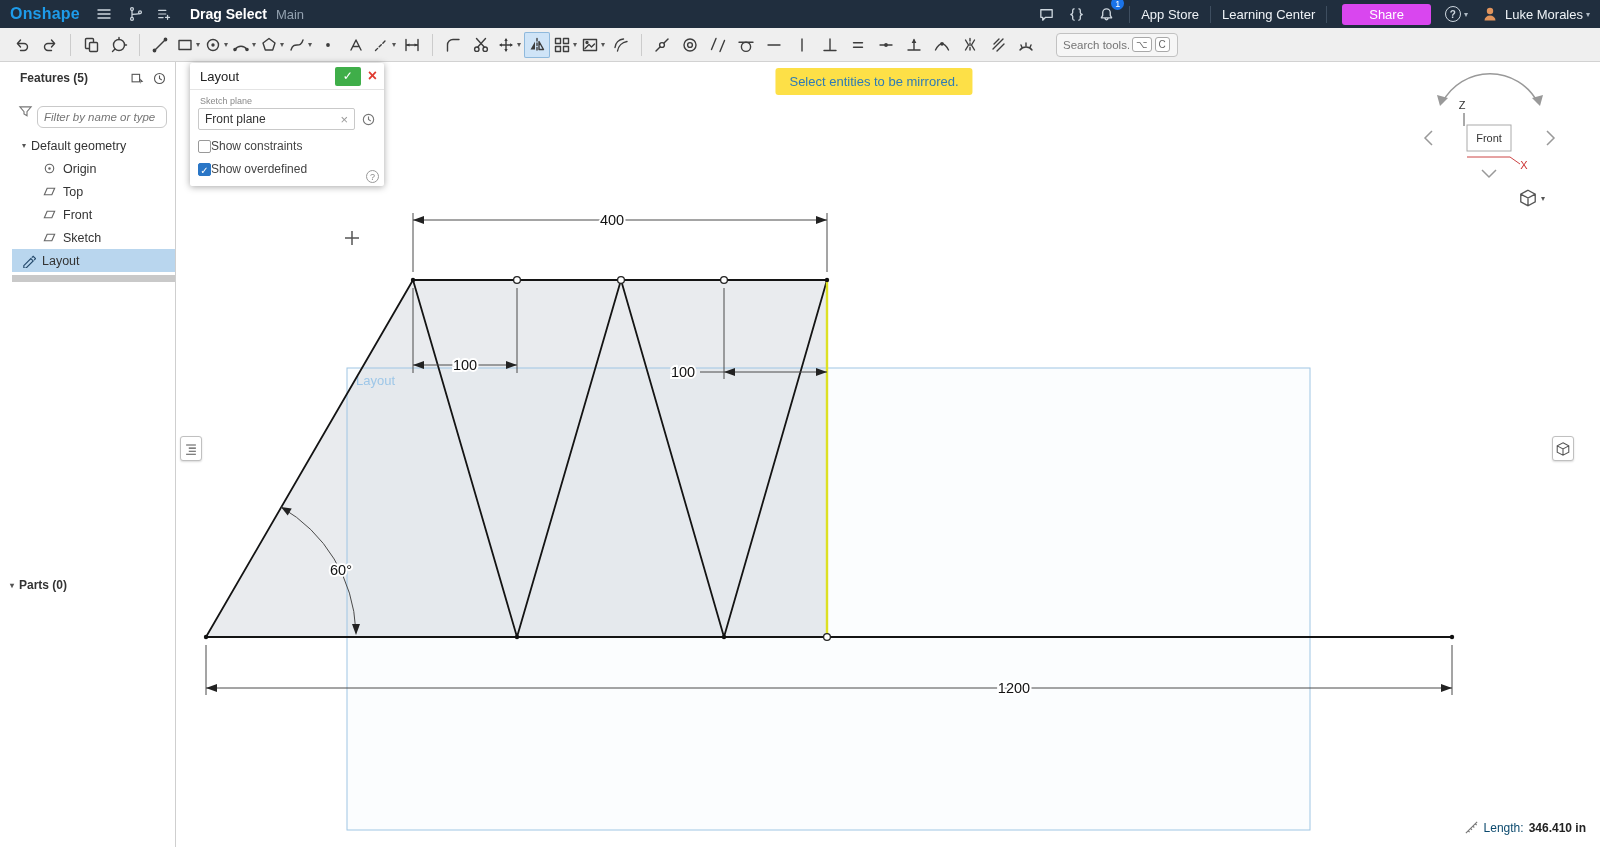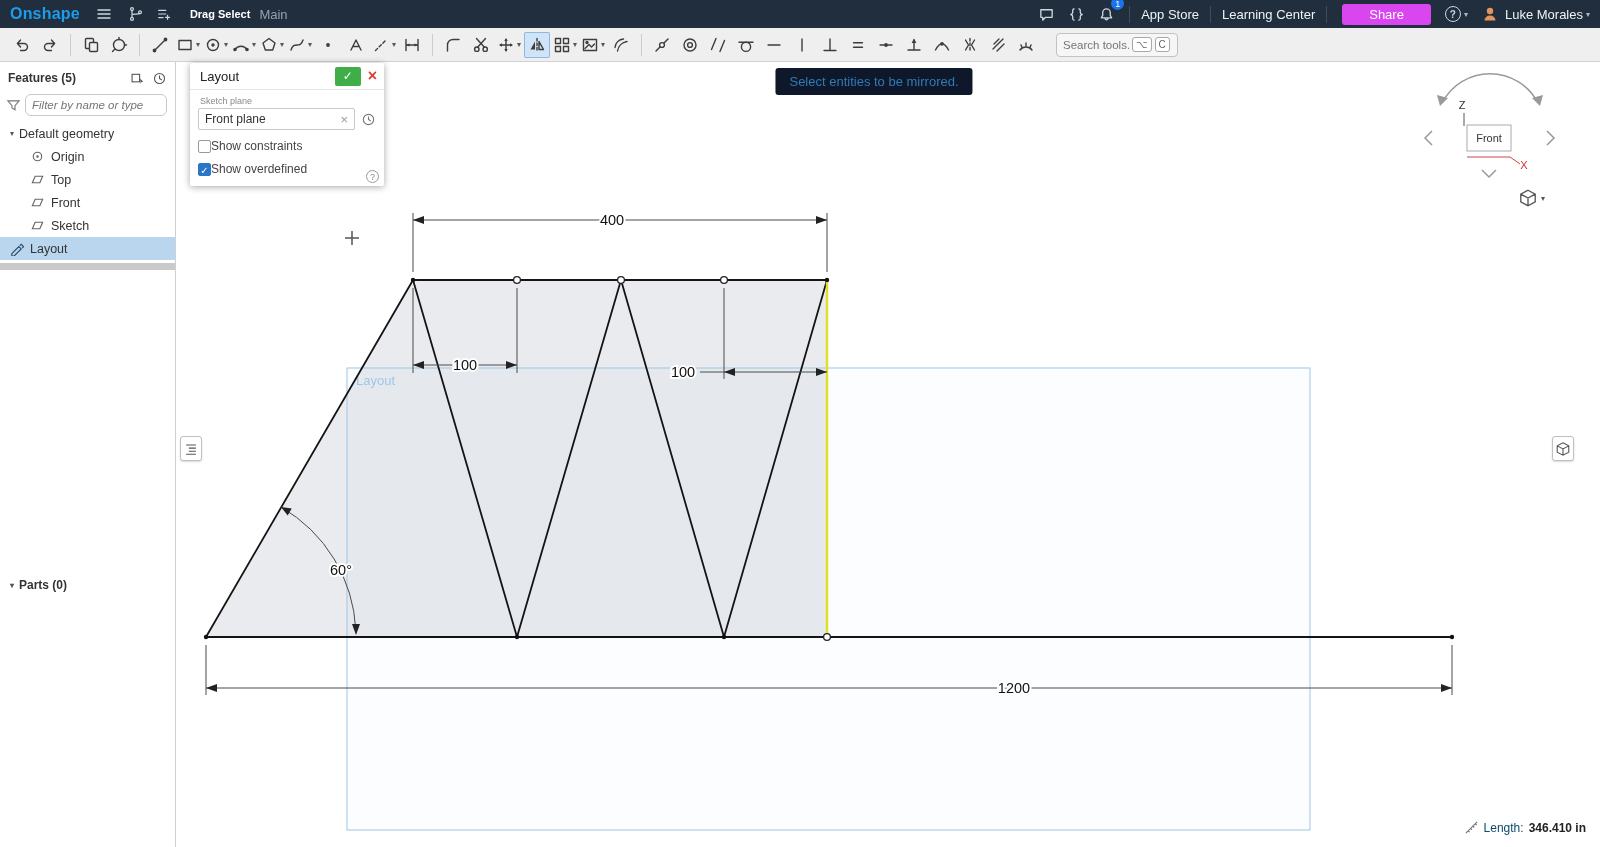--- a/index.html
+++ b/index.html
@@ -5,21 +5,21 @@
   * { margin:0; padding:0; box-sizing:border-box; }
   html,body { width:1600px; height:847px; overflow:hidden; background:#fff;
               font-family:"Liberation Sans", sans-serif; }
 
   
   .topbar { position:absolute; left:0; top:0; width:1600px; height:28px;
             background:#202e3e; display:flex; align-items:center; color:#e9eef3; z-index:40; }
   .logo { font-size:16px; font-weight:700; color:#1e9be9; margin-left:10px; letter-spacing:.2px; }
   .tb-icon { display:flex; align-items:center; justify-content:center; width:24px; height:24px; }
   .tb-icon svg { stroke:#cdd6de; fill:none; stroke-width:1.4; stroke-linecap:round; stroke-linejoin:round; }
-  .doc-title { font-size:11px; font-weight:600; color:#fff; margin-left:14px; }
+  .doc-title { font-size:14px; font-weight:600; color:#fff; margin-left:14px; }
   .doc-sub { font-size:13px; color:#93a1af; margin-left:9px; }
   .tb-right { margin-left:auto; display:flex; align-items:center; }
   .tb-sep { width:1px; height:17px; background:#3e4e60; margin:0 11px; }
   .tb-text { font-size:13px; color:#eef2f6; }
   .bell-wrap { position:relative; }
   .badge { position:absolute; top:-5px; right:-6px; background:#1a73e8; color:#fff;
            font-size:9px; min-width:13px; height:13px; border-radius:7px; display:flex;
            align-items:center; justify-content:center; padding:0 2px; }
   .share-btn { background:#d946ef; color:#fff; font-size:13px; border:0; border-radius:3px;
                height:21px; padding:0 27px; margin:0 4px; cursor:pointer; }
@@ -41,46 +41,46 @@
   .tsep { width:1px; height:22px; background:#cccccc; margin:0 6px; }
   .search-box { margin-left:16px; display:flex; align-items:center; background:#f6f6f6;
                 border:1px solid #c2c2c2; border-radius:4px; height:24px; padding:0 6px; width:122px; }
   .search-box input { border:0; background:transparent; width:66px; font-size:11.5px; color:#666; outline:none;
                       font-family:"Liberation Sans", sans-serif; }
   .key { border:1px solid #a8a8a8; border-radius:3px; font-size:10px; color:#666; padding:0 3px;
          height:15px; line-height:14px; margin-left:3px; background:#fff; }
 
   
   .sidebar { position:absolute; left:0; top:62px; width:176px; height:785px; background:#fff;
-             border-right:1px solid #cfcfcf; z-index:30; }
+             border-right:1px solid #cfcfcf; z-index:30;padding-left:12px; }
   .feat-header { display:flex; align-items:center; height:26px; padding:6px 8px 0 8px;
                  font-size:12px; font-weight:bold; color:#333; }
   .feat-header .hicons { margin-left:auto; display:flex; gap:7px; }
   .feat-header svg { stroke:#555; fill:none; stroke-width:1.3; }
   .filter-row { display:flex; align-items:center; padding:6px 8px 6px 6px; }
   .filter-row svg { stroke:#777; fill:none; stroke-width:1.2; margin-right:4px; }
   .filter-row input { flex:1; height:22px; border:1px solid #c9c9c9; border-radius:6px; padding:0 6px;
                       font-size:11.5px; font-style:italic; color:#555; outline:none; width:120px;
-                      font-family:"Liberation Sans", sans-serif; }
+                      font-family:"Liberation Sans", sans-serif;margin-top:12px; }
   .trow { height:23px; display:flex; align-items:center; font-size:12.5px; color:#333; cursor:default; }
   .trow .exp { width:14px; text-align:center; font-size:8px; color:#555; margin-left:5px; }
   .trow.child { padding-left:30px; }
   .trow svg { stroke:#666; fill:none; stroke-width:1.2; margin-right:6px; flex:none; }
   .trow.sel { background:#b9d6ee; }
   .trow.sel svg { stroke:#24496b; }
   .rollback { height:7px; background:#c9c9c9; margin-top:3px; cursor:row-resize; }
   .parts-header { position:absolute; left:0; top:512px; width:100%; height:22px; display:flex;
                   align-items:center; font-size:12px; font-weight:bold; color:#333; }
   .parts-header .exp { width:14px; text-align:center; font-size:8px; color:#555; margin-left:5px; }
 
   
   .canvas { position:absolute; left:176px; top:62px; width:1424px; height:785px; background:#fff;
             cursor:crosshair; overflow:hidden; }
   .sketch { position:absolute; left:0; top:0; }
-  .hint { position:absolute; left:698px; top:6px; transform:translateX(-50%); background:#0f172a;
+  .hint { position:absolute; left:698px; top:6px; transform:translateX(-50%); background:#fde047;
           color:#2e7bb5; font-size:13px; padding:6px 14px; border-radius:3px; white-space:nowrap; }
   .viewcube { position:absolute; left:1238px; top:3px; }
   .viewcube text { font-family:"Liberation Sans", sans-serif; }
   .cube-btn { position:absolute; left:1342px; top:126px; display:flex; align-items:center; gap:3px;
               cursor:pointer; }
   .cube-btn svg { stroke:#555; fill:none; stroke-width:1.2; }
   .cube-btn .chev { font-size:8px; color:#555; }
   .edge-btn { position:absolute; width:22px; height:25px; background:#fff; border:1px solid #c0c0c0;
               border-radius:3px; display:flex; align-items:center; justify-content:center;
               box-shadow:0 1px 2px rgba(0,0,0,.15); cursor:pointer; }

